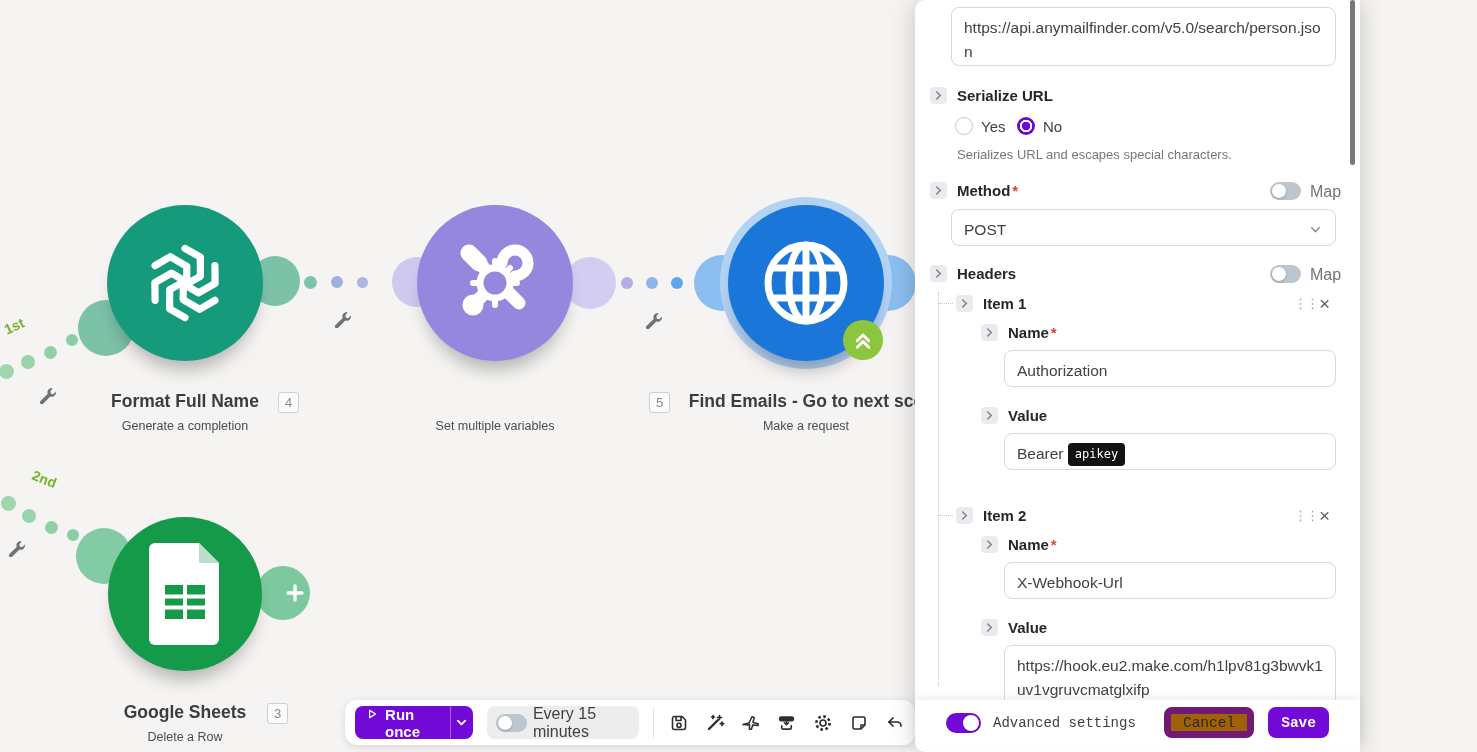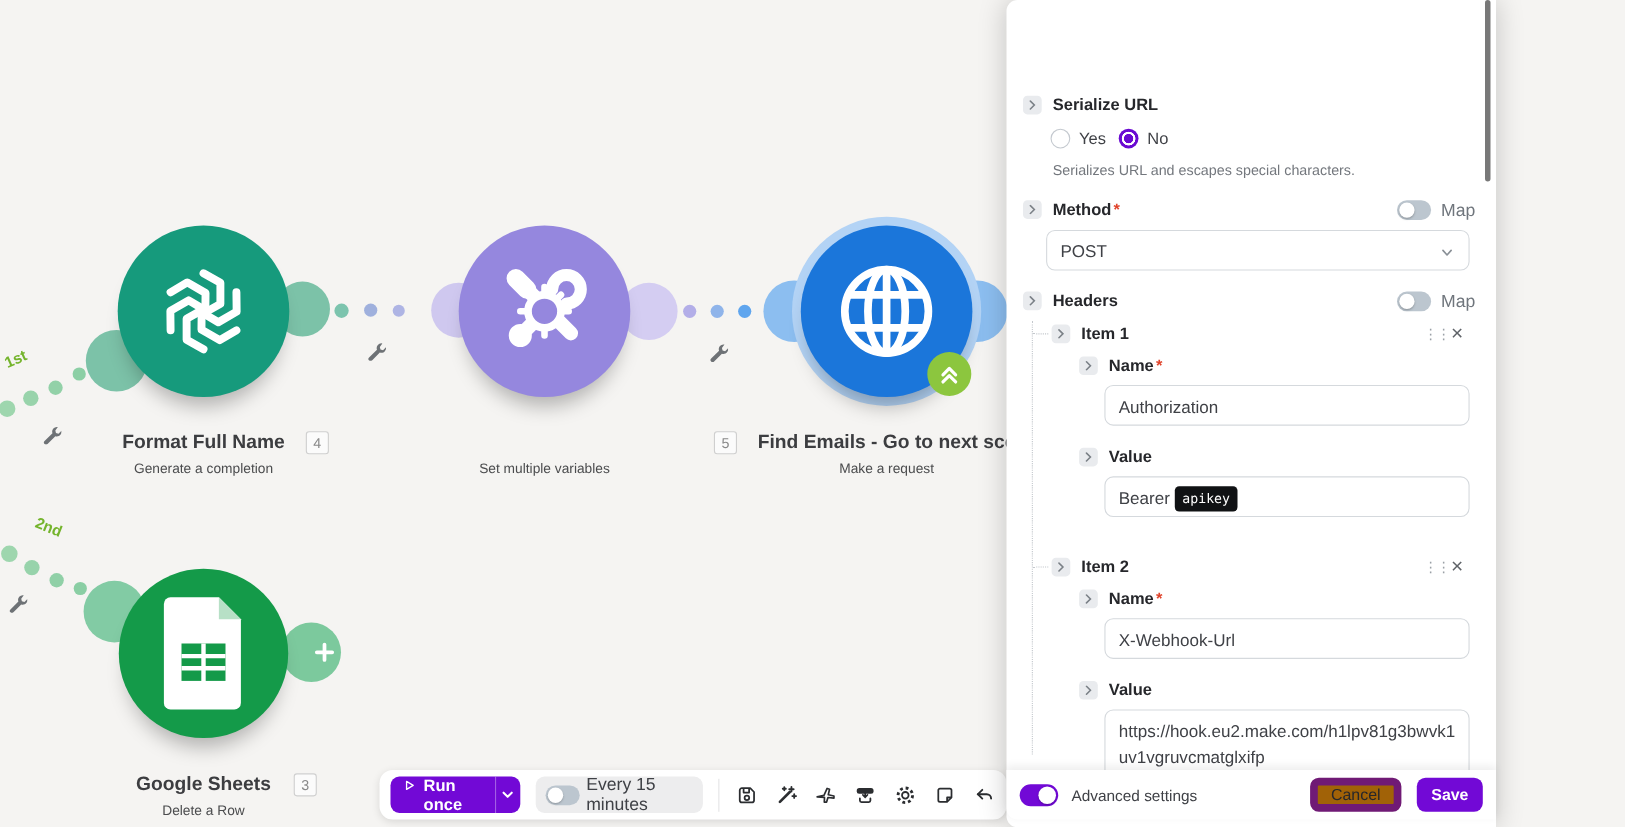--- a/index.html
+++ b/index.html
@@ -45,21 +45,21 @@
   .help { position:absolute; font-size:13px; color:#73777d; }
   .radio { position:absolute; width:18px; height:18px; border-radius:50%; border:1.5px solid #c4c9cf; background:#fff; cursor:pointer; }
   .radio.checked { border:none; background:radial-gradient(circle,#6a0ad2 0 4px,#fff 4.5px 6px,#6a0ad2 6.5px); }
   .radio-lbl { position:absolute; font-size:15px; color:#3f4146; }
   .dotline-v { position:absolute; border-left:1px dotted #c3c7cc; }
   .dotline-h { position:absolute; border-top:1px dotted #c3c7cc; }
   .item-title { position:absolute; font-size:15px; font-weight:700; color:#26272b; }
   .drag { position:absolute; font-size:13px; letter-spacing:-1px; color:#9aa0a6; cursor:grab; }
   .xclose { position:absolute; font-size:19px; color:#5f6368; line-height:1; cursor:pointer; }
   .token { display:inline-block; background:#101214; color:#fff; font-family:"DejaVu Sans Mono", monospace; font-size:12px; border-radius:4px; padding:2px 7px; vertical-align:1px; }
-  #panel-footer { position:absolute; left:0; bottom:7px; width:445px; height:45px; background:#fff; border-radius:0 0 0 10px; box-shadow:0 -3px 8px rgba(0,0,0,.07); display:flex; align-items:center; padding:0 12px; z-index:12; }
+  #panel-footer { position:absolute; left:0; bottom:7px; width:445px; height:45px; background:#fff; border-radius:0 0 0 10px; box-shadow:0 -3px 8px rgba(0,0,0,.07); display:flex; align-items:center; padding:0 31px; z-index:12;font-family:Liberation Mono, monospace; }
   #adv-label { font-size:14px; color:#3f4146; margin-left:12px; }
   .btn { height:31px; border-radius:8px; font-size:14.5px; display:flex; align-items:center; justify-content:center; cursor:pointer; }
   #cancel-btn { background:#a16207; border:7px solid #701a75; color:#26272b; padding:0 12px; margin-left:auto; }
   #save-btn { background:#7209d6; color:#fff; font-weight:600; padding:0 13px; margin-left:14px; }
   #scroll-thumb { position:absolute; left:435px; top:0; width:5px; height:165px; background:#787878; border-radius:3px; z-index:13; }
 </style>
 </head>
 <body>
 
 <div id="app">
@@ -245,20 +245,21 @@
         <svg width="20" height="20" viewBox="0 0 20 20" fill="none" stroke="#2b2d30" stroke-width="1.7" stroke-linecap="round">
             <path d="M8 5 L4 9 L8 13"></path>
             <path d="M4 9 H12 A4 4 0 0 1 16 13"></path>
           </svg>
       </div>
     </div>
   </div>
 
   <div id="panel">
 
+    <div class="inp" style="left:36px;top:7px;width:385px;height:59px">https://api.anymailfinder.com/v5.0/search/person.json</div>
 
     <div class="chev-btn" style="left:15px;top:87px">
       <svg width="9" height="9" viewBox="0 0 10 10">
           <path d="M3 1 L7 5 L3 9" fill="none" stroke="#7b8187" stroke-width="1.6" stroke-linecap="round"></path>
         </svg>
     </div>
     <div class="lbl" style="left:42px;top:87px">Serialize URL</div>
     <div class="radio" style="left:40px;top:117px"></div>
     <div class="radio-lbl" style="left:66px;top:118px">Yes</div>
     <div class="radio checked" style="left:102px;top:117px"></div>

